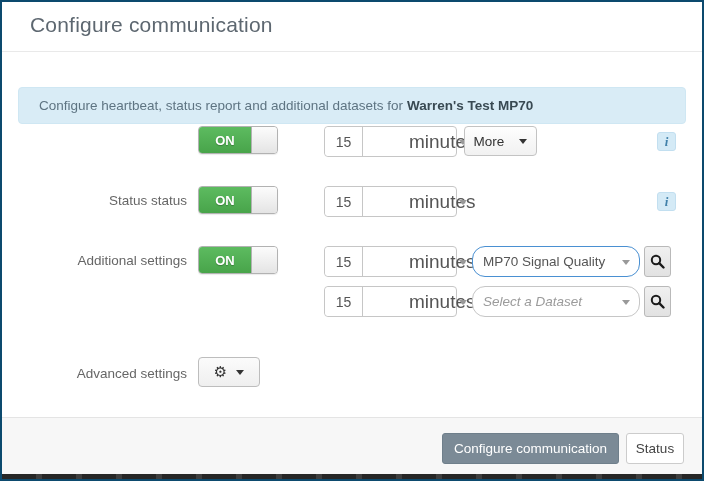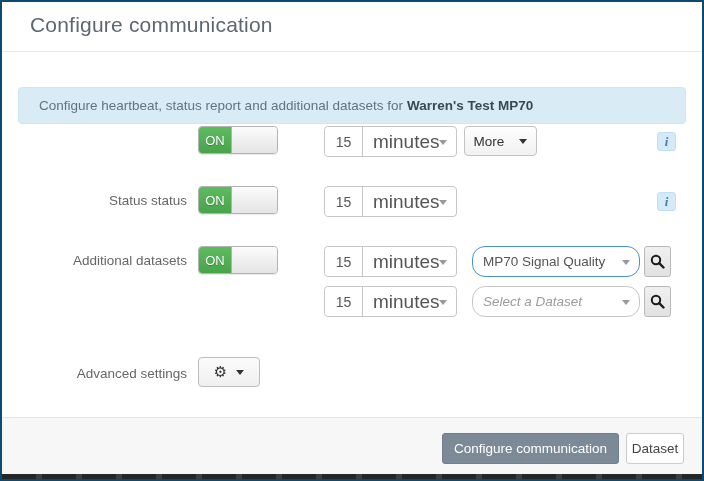--- a/index.html
+++ b/index.html
@@ -20,28 +20,28 @@
   .banner .device { color:#394a53; font-weight:700; margin-left:4px; }
   
   .flabel { position:absolute; width:160px; left:25px; text-align:right; font-size:13.5px; color:#666; line-height:15px; }
   
   .toggle {
     position:absolute; left:196px; width:80px; height:28px; box-sizing:border-box;
     border:1px solid #b2b2b2; border-radius:4px; overflow:hidden; display:flex; cursor:pointer;
     box-shadow:0 1px 1px rgba(0,0,0,.08);
   }
   .toggle-on {
-    width:32px; background:linear-gradient(#5dbb60,#48a44a); color:#fff; font-size:13px; font-weight:400;
+    width:52px; background:linear-gradient(#5dbb60,#48a44a); color:#fff; font-size:13px; font-weight:700;
     display:flex; align-items:center; justify-content:center; text-shadow:0 1px 1px rgba(0,0,0,.25);
   }
   .toggle-knob { flex:1; background:linear-gradient(#fcfcfc,#e4e4e4); border-left:1px solid #b2b2b2; border-radius:0 3px 3px 0; }
   
   .interval {
     position:absolute; left:322px; width:133px; height:31px; box-sizing:border-box;
-    border:1px solid #c6c6c6; border-radius:4px; background:#fff; display:flex;
+    border:1px solid #c6c6c6; border-radius:4px; background:#fff; display:flex;gap:36px;
   }
   .interval-value {
     width:37px; border:none; border-right:1px solid #c6c6c6; border-radius:4px 0 0 4px;
     text-align:center; font-size:14px; color:#555; font-family:"Liberation Sans", sans-serif; outline:none; padding:0;
   }
   .interval-unit { flex:1; position:relative; display:flex; align-items:center; padding-left:10px; font-size:19px; color:#555; cursor:pointer; }
   .caret-gray {
     position:absolute; right:9px; top:50%; margin-top:-2px; width:0; height:0;
     border-left:4px solid transparent; border-right:4px solid transparent; border-top:5px solid #999;
   }
@@ -133,21 +133,21 @@
   </div>
   <div class="interval" style="top:184px;">
     <input class="interval-value" value="15" style="">
     <div class="interval-unit">
       <span>minutes</span>
       <span class="caret-gray"></span>
     </div>
   </div>
   <div class="info-icon" style="top:190px;">i</div>
 
-  <div class="flabel" style="top:251px;">Additional datasets</div>
+  <div class="flabel" style="top:251px;">Additional settings</div>
   <div class="toggle" style="top:244px;">
     <div class="toggle-on">ON</div>
     <div class="toggle-knob"></div>
   </div>
   <div class="interval" style="top:244px;">
     <input class="interval-value" value="15" style="">
     <div class="interval-unit">
       <span>minutes</span>
       <span class="caret-gray"></span>
     </div>
@@ -182,16 +182,16 @@
   </div>
 
   <div class="flabel" style="top:364px;">Advanced settings</div>
   <div class="gear-btn">
     <span class="gear-glyph">⚙</span>
     <span class="caret-dark"></span>
   </div>
 
   <div class="footer"></div>
   <div class="btn-submit">Configure communication</div>
-  <div class="btn-cancel">Dataset</div>
+  <div class="btn-cancel">Status</div>
 
   <div class="behind-strip"></div>
 </div>
 
 </body></html>

